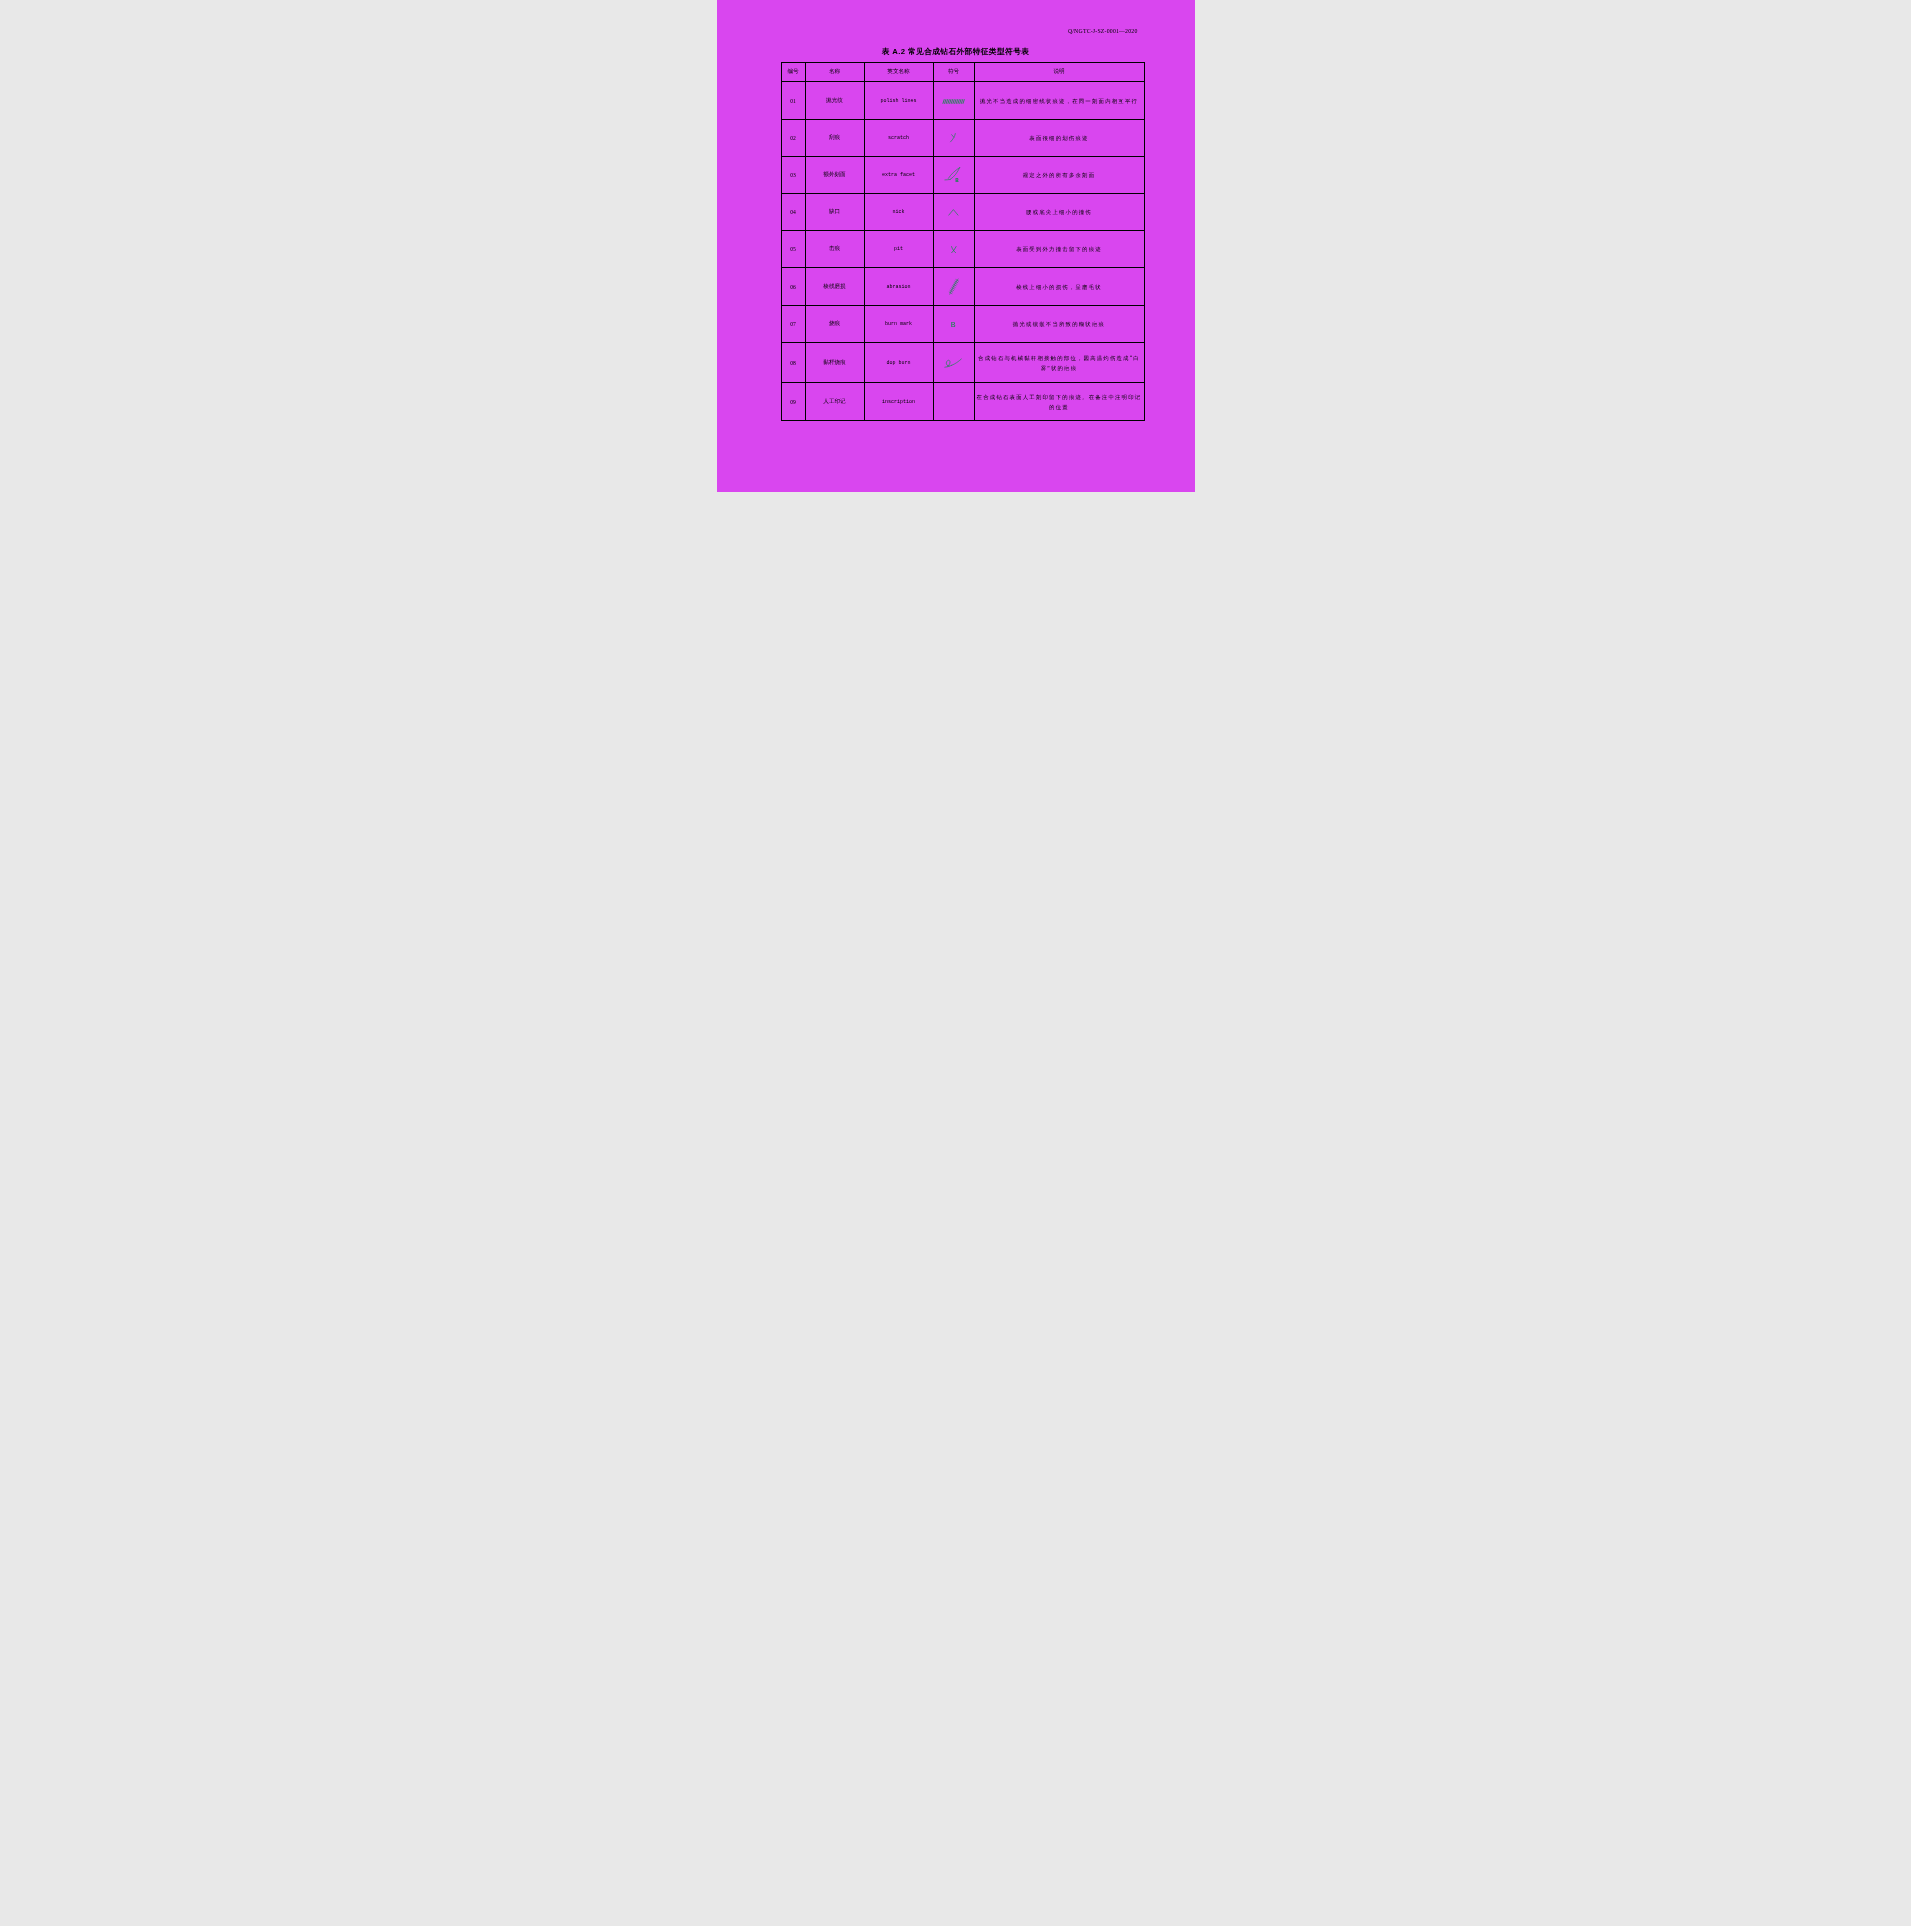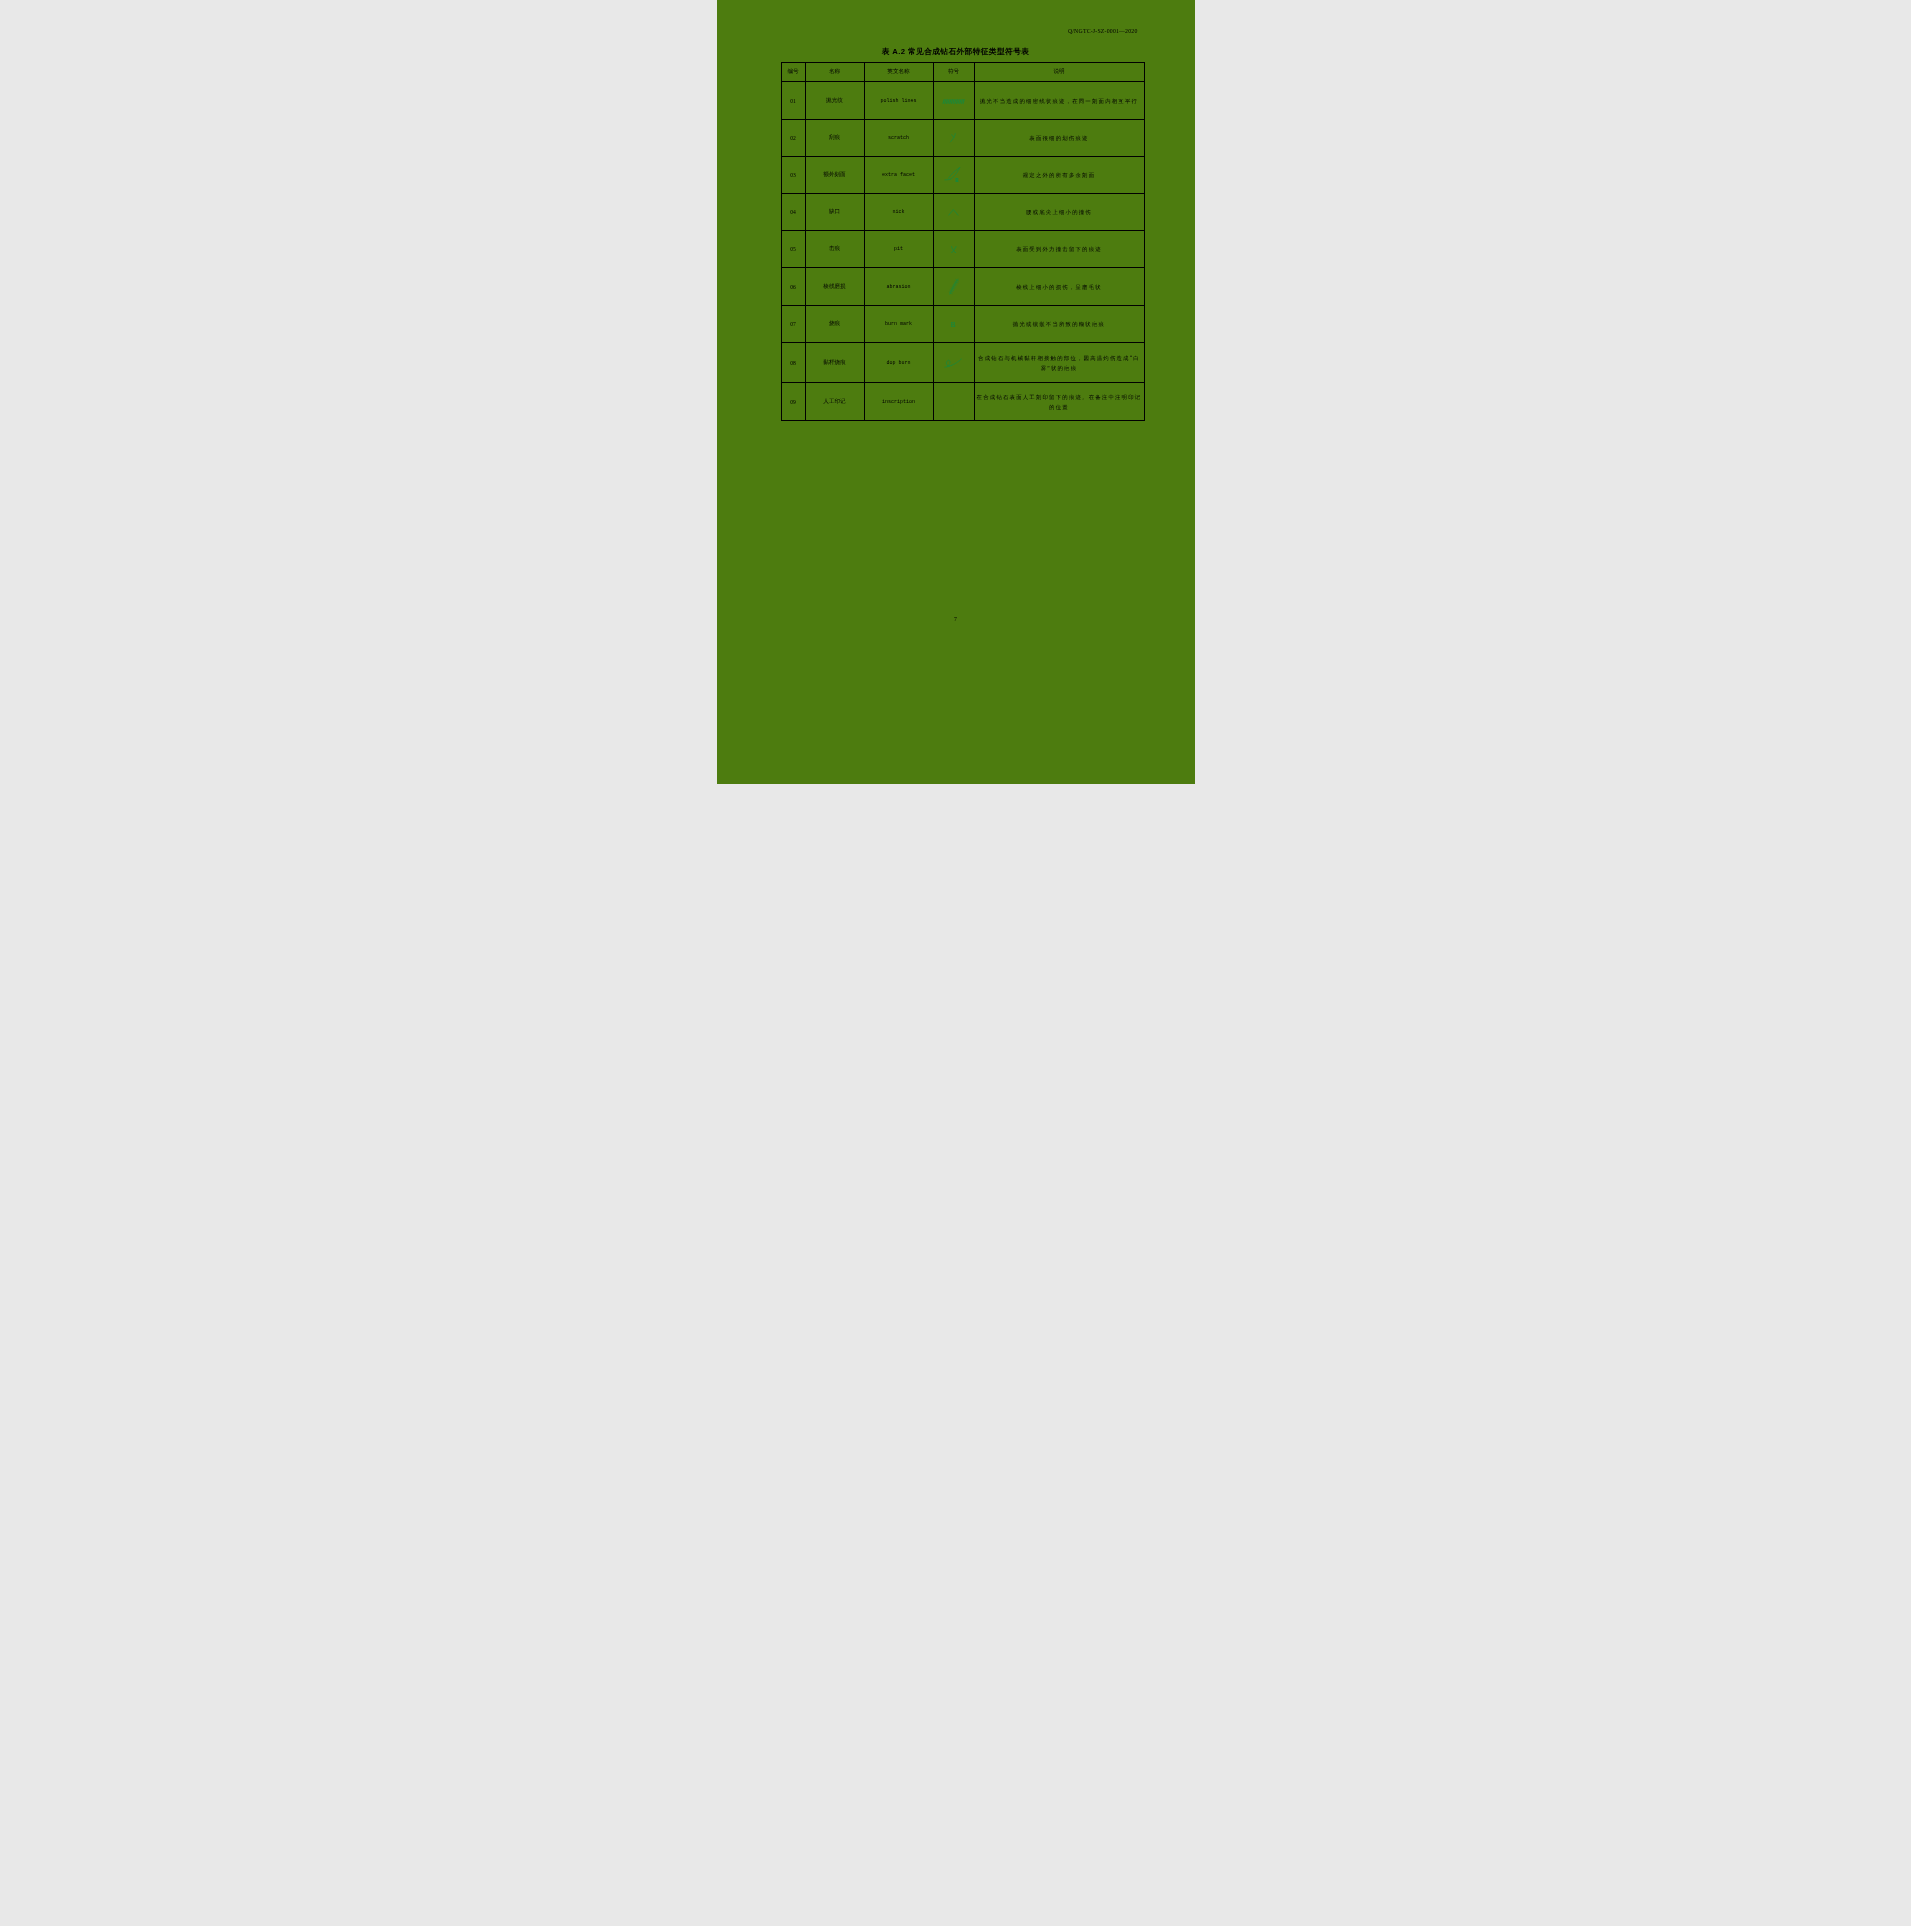--- a/index.html
+++ b/index.html
@@ -1,20 +1,20 @@
 <!DOCTYPE html>
 <html style="font-size:6.2px"><head>
 <meta charset="utf-8">
 <style>
   html,body{margin:0;padding:0;background:#e8e8e8;}
   .page{
     position:relative;
-    width:478px;height:784px;
+    width:478px;height:492px;
     margin:0 auto;
-    background:#4d7c0f;
+    background:#d946ef;
     color:#000;
     font-family:"Liberation Serif", serif;
     overflow:hidden;
   }
   .doc-number{
     position:absolute;top:28px;right:57px;
     font-size:5.8px;letter-spacing:0.2px;
     font-family:"Liberation Serif", serif;
   }
   .table-title{

